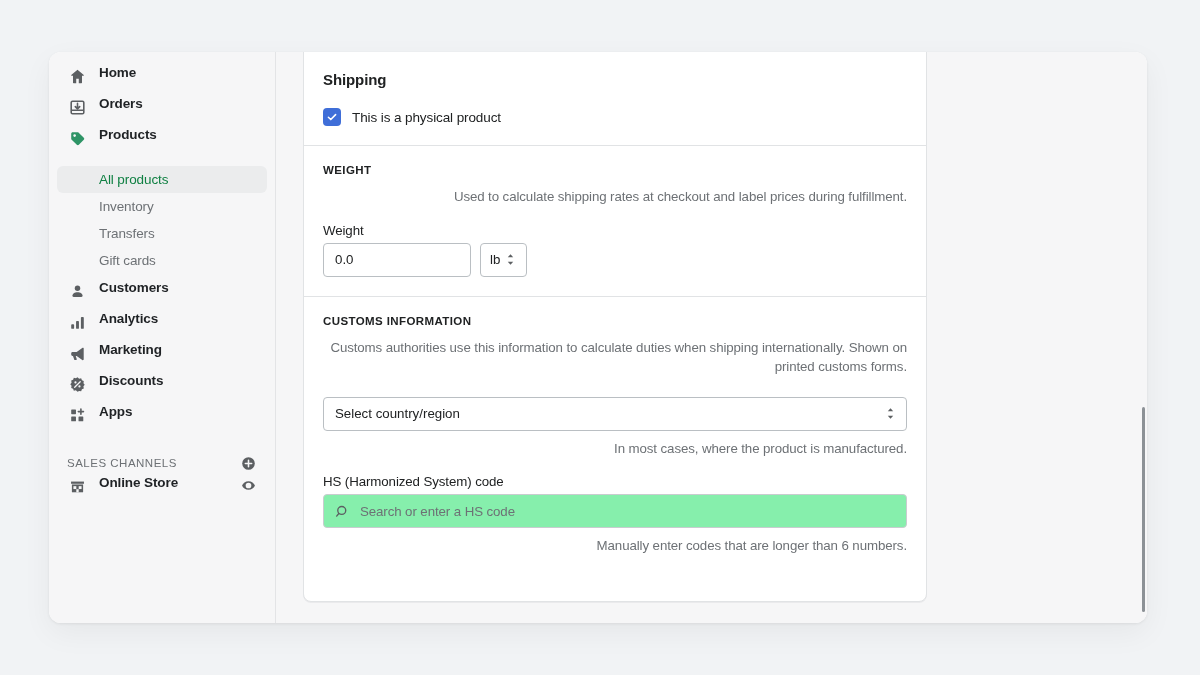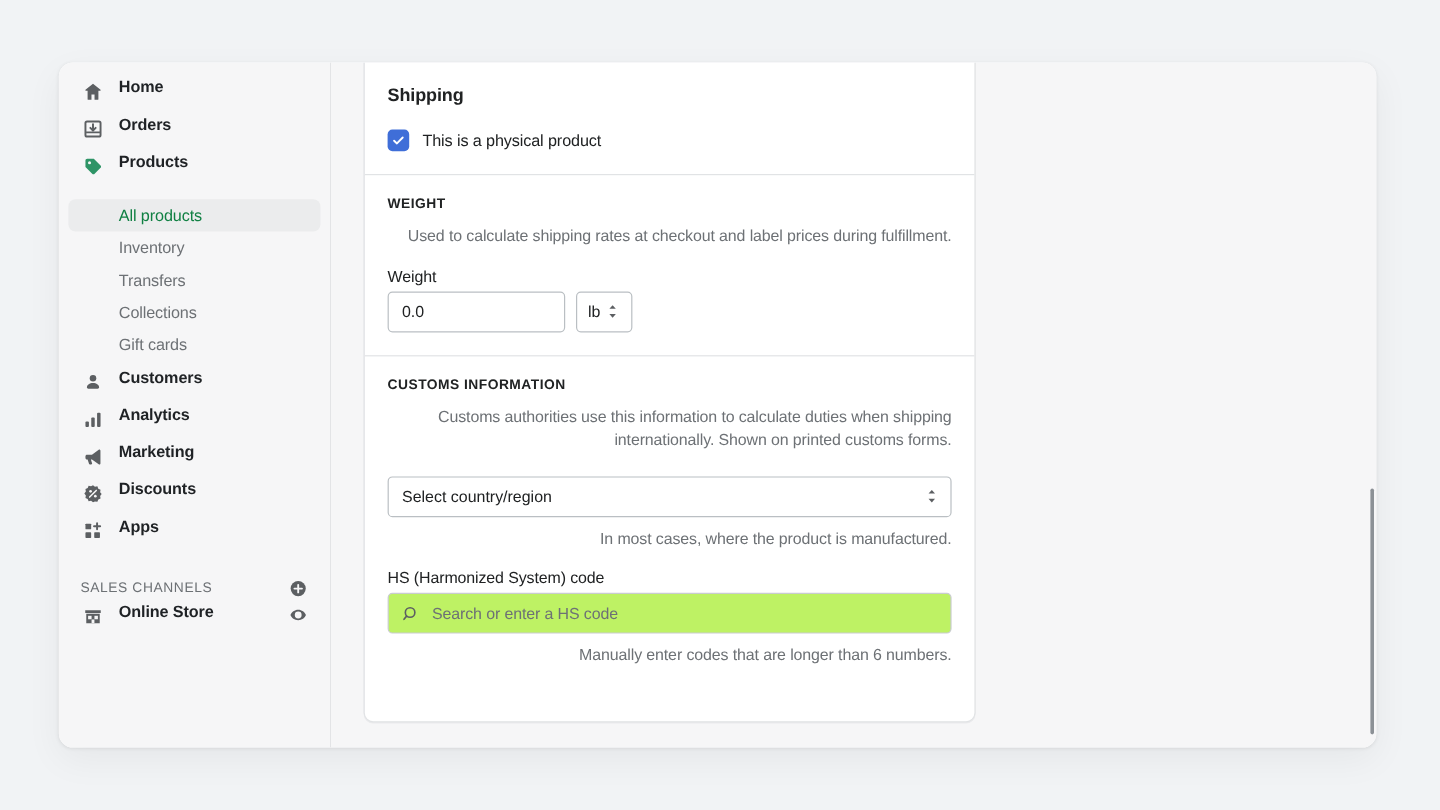--- a/index.html
+++ b/index.html
@@ -122,21 +122,21 @@
     flex: 1 1 auto;
     position: relative;
     background: #f6f6f7;
     overflow: hidden;
   }
 
   .card {
     position: absolute;
     left: 27px;
     top: -38px;
-    width: 510px;
+    width: 624px;
     background: #ffffff;
     border: 1px solid #e1e3e5;
     border-radius: 8px;
     box-shadow: 0 1px 0 rgba(22,29,37,0.05);
   }
 
   .card-pad { padding: 18px 19px 19px 19px; }
 
   .card-title {
     font-size: 15px;
@@ -246,21 +246,21 @@
     color: #202223;
     cursor: pointer;
   }
   .select-placeholder { color: #202223; }
 
   .search-input {
     height: 34px;
     width: 100%;
     border: 1px solid #c9cccf;
     border-radius: 4px;
-    background: #bef264;
+    background: #86efac;
     display: flex;
     align-items: center;
     gap: 10px;
     padding: 0 11px;
     cursor: text;
   }
   .search-placeholder {
     font-size: 13.3px;
     color: #6d7175;
     letter-spacing: -0.1px;
@@ -321,23 +321,20 @@
     <div class="nav-gap-sm"></div>
 
     <div class="sub-item active">
       <span class="sub-label">All products</span>
     </div>
     <div class="sub-item">
       <span class="sub-label">Inventory</span>
     </div>
     <div class="sub-item">
       <span class="sub-label">Transfers</span>
-    </div>
-    <div class="sub-item">
-      <span class="sub-label">Collections</span>
     </div>
     <div class="sub-item">
       <span class="sub-label">Gift cards</span>
     </div>
 
     <div class="nav-gap-sm"></div>
 
     <div class="nav-item">
       <span class="ic">
         <svg width="17" height="17" viewBox="0 0 20 20">

